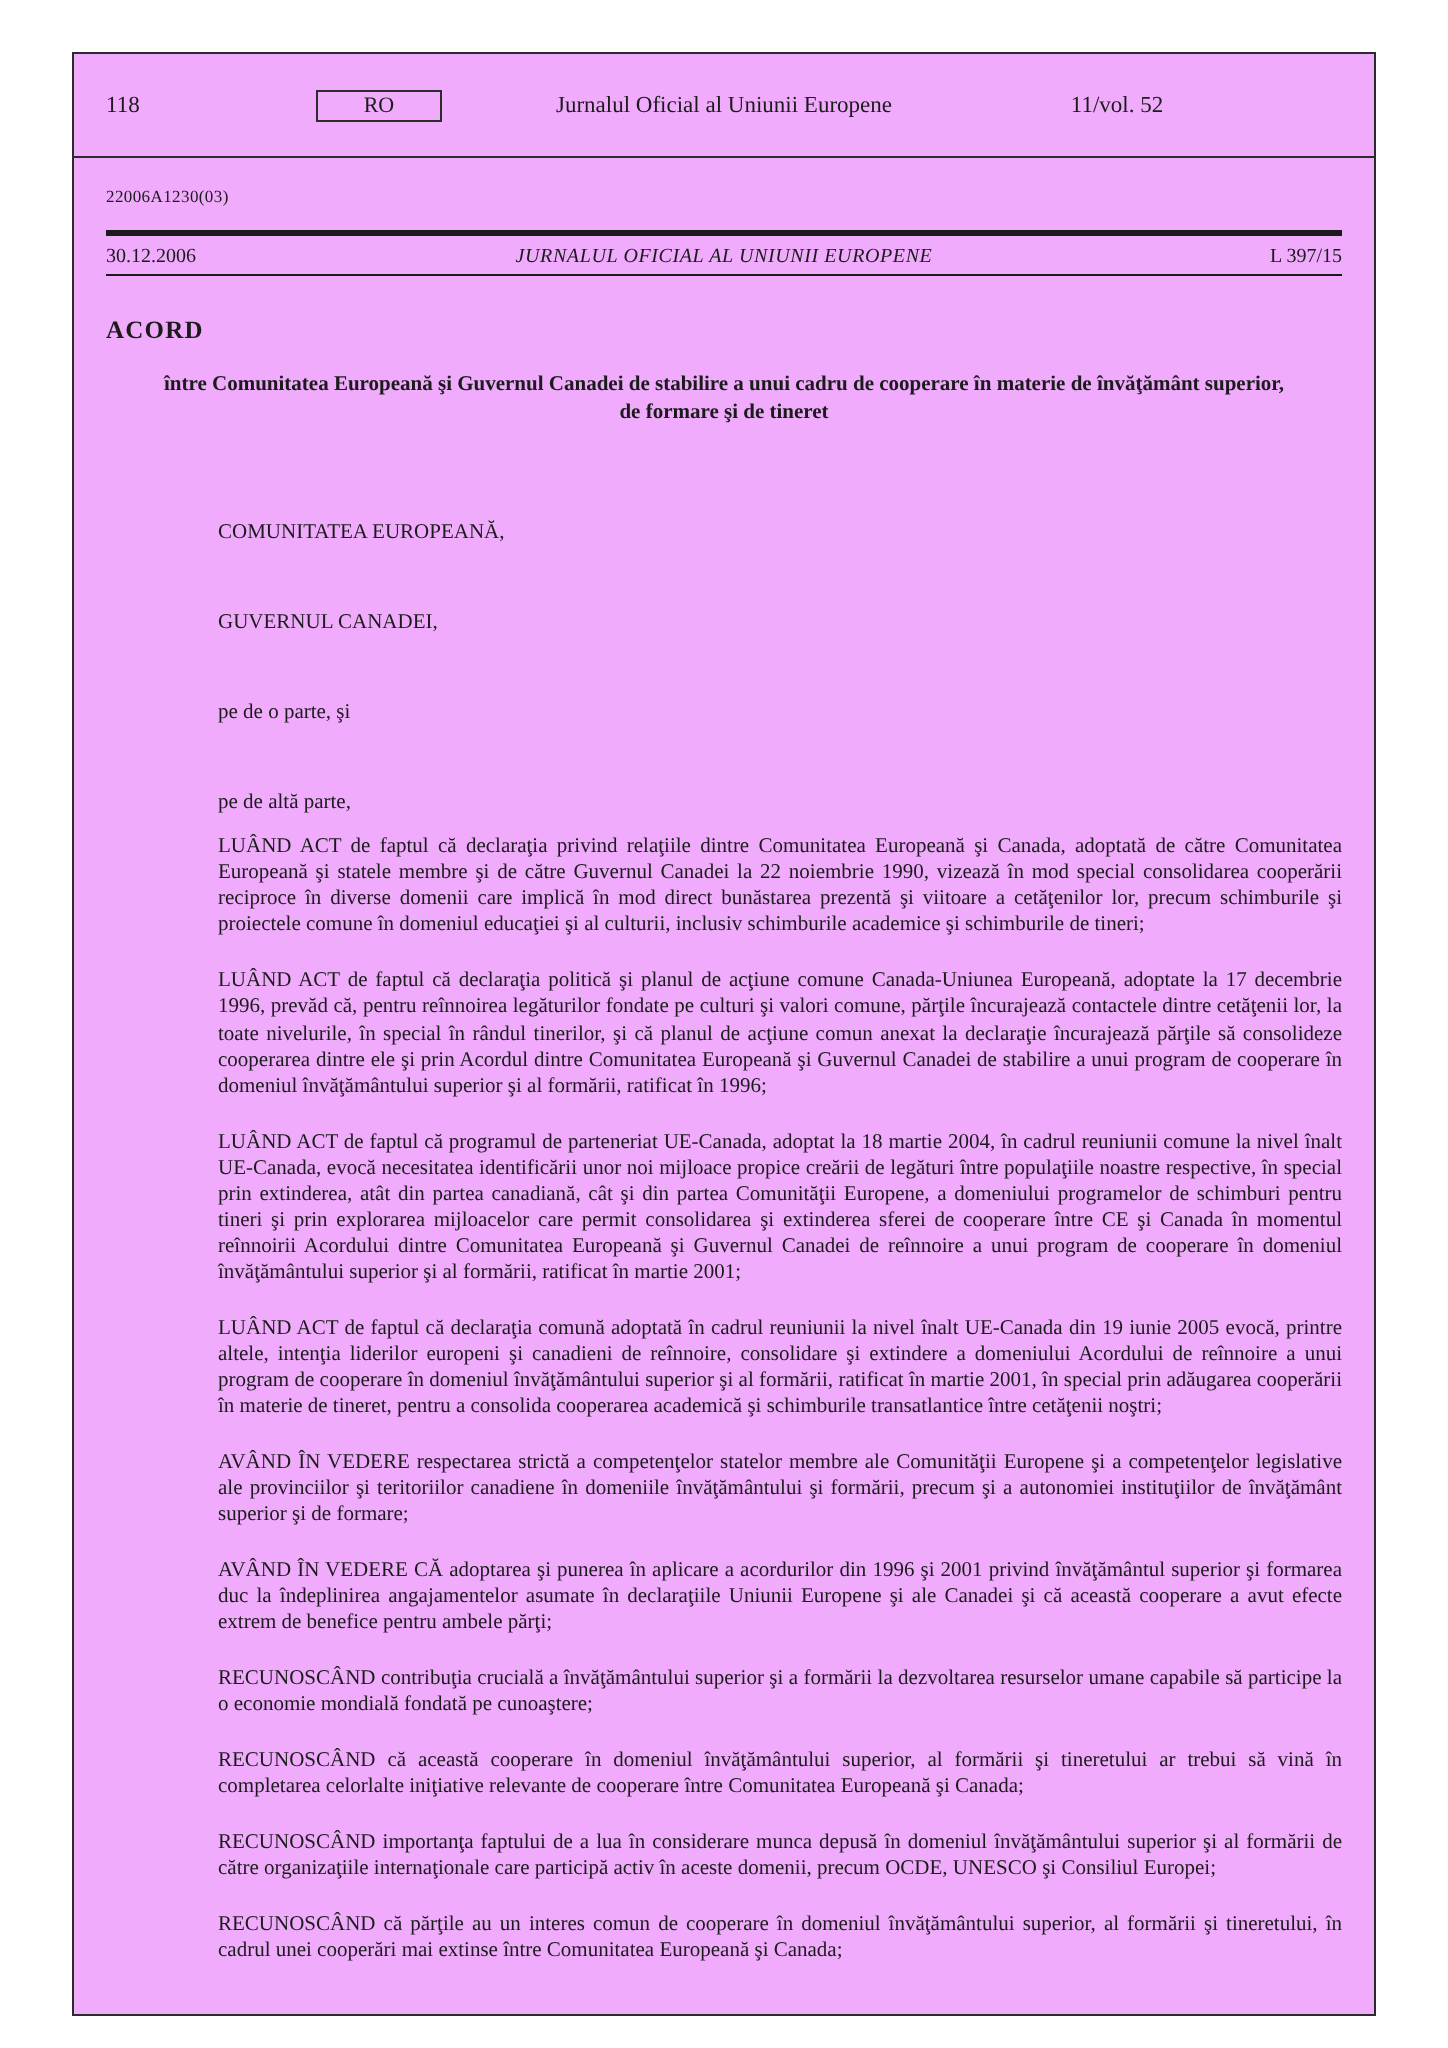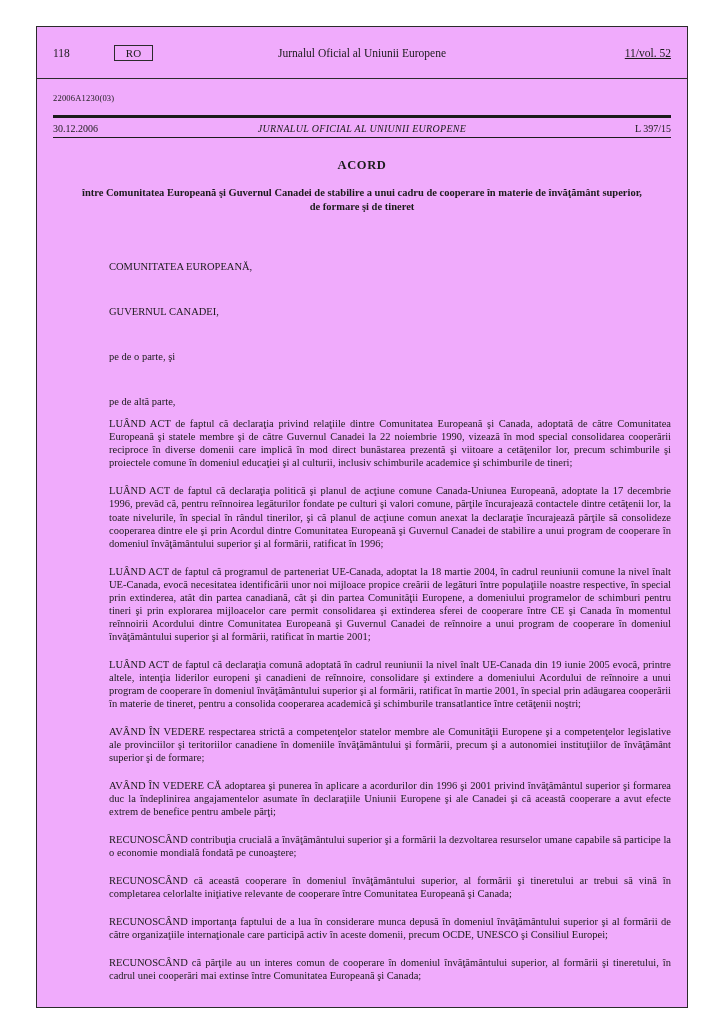--- a/index.html
+++ b/index.html
@@ -25,44 +25,45 @@
     align-items: center;
     height: 52px;
     border-bottom: 1px solid #2b2b2b;
     padding: 0 16px;
     font-size: 11.5px;
   }
   .h-left { display: flex; align-items: center; gap: 44px; }
   .langbox {
     display: inline-block;
     border: 1.2px solid #2b2b2b;
-    padding: 1px 11px;
+    padding: 1px 23px;
     font-size: 11px;
+    margin-left: 44px;
   }
   .h-center { text-align: center; }
-  .h-right { text-align: right; text-decoration: underline; }
+  .h-right { text-align: center; }
   .content { padding: 10px 16px 0 16px; }
   .celex { font-size: 8.5px; letter-spacing: 0.2px; margin: 4px 0 12px 0; }
   .rule-thick { height: 3px; background: #1b1b1b; margin-bottom: 3px; }
   .masthead {
     display: grid;
     grid-template-columns: 1fr auto 1fr;
     align-items: baseline;
     font-size: 10px;
     padding: 2px 0 3px 0;
     gap: 44px;
   }
   .m-date { text-align: left; }
   .m-title { font-style: italic; text-align: center; letter-spacing: 0.3px; }
   .m-ref { text-align: right; }
   .rule-thin { height: 1px; background: #1b1b1b; }
   .title {
     font-size: 12.5px;
     font-weight: bold;
-    text-align: center;
+    text-align: left;
     margin-top: 20px;
     letter-spacing: 0.6px;
   }
   .subtitle {
     font-size: 10.5px;
     font-weight: bold;
     text-align: center;
     margin: 13px auto 0 auto;
     max-width: 565px;
     line-height: 1.35;

